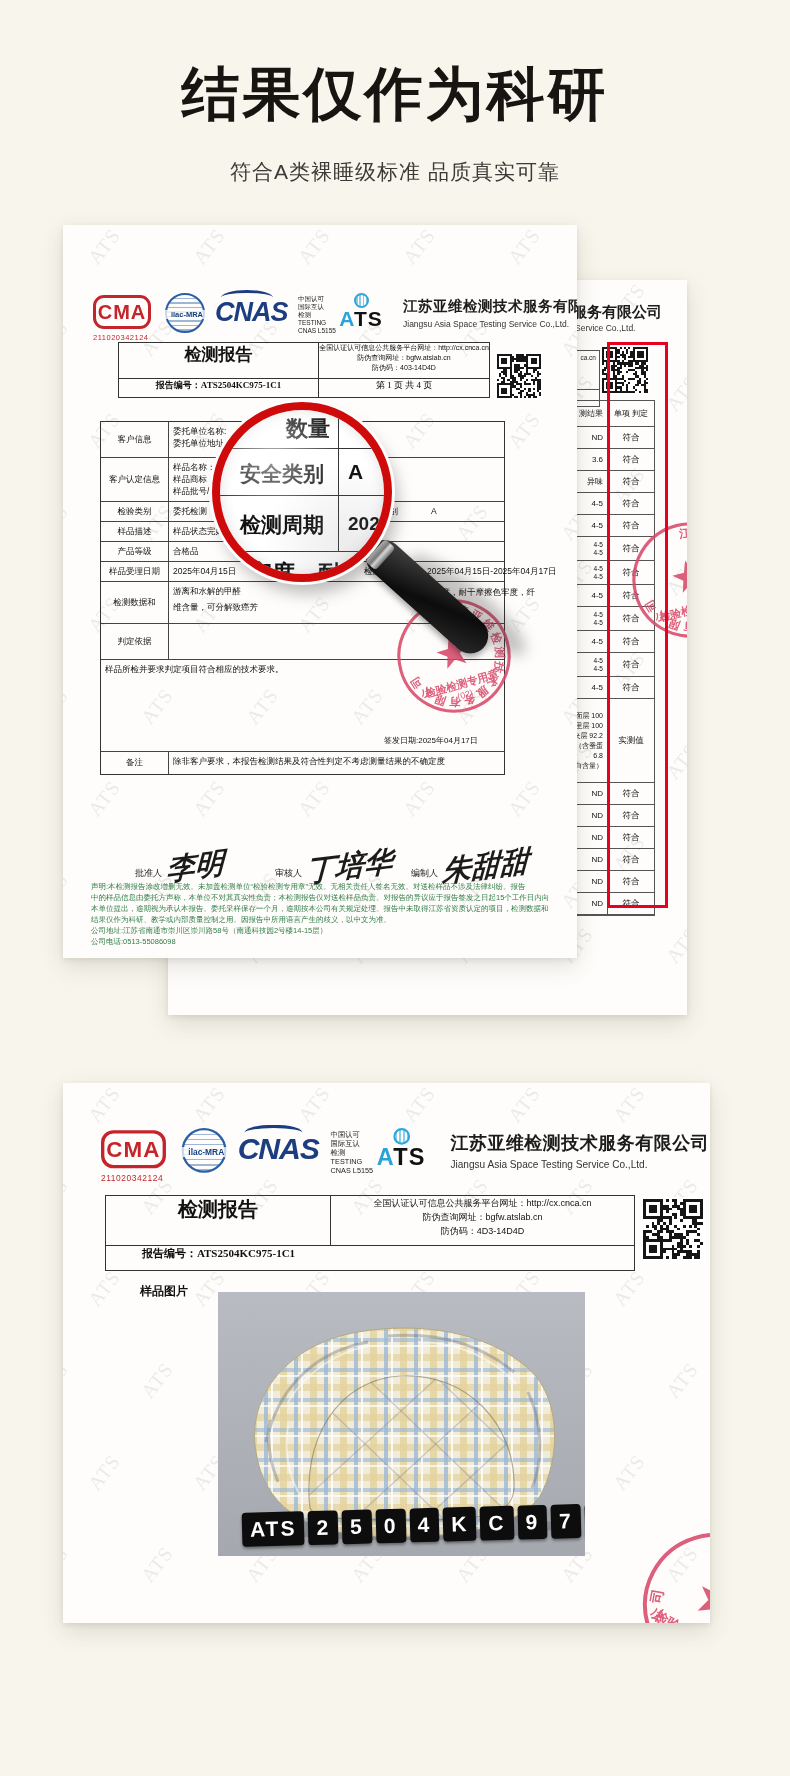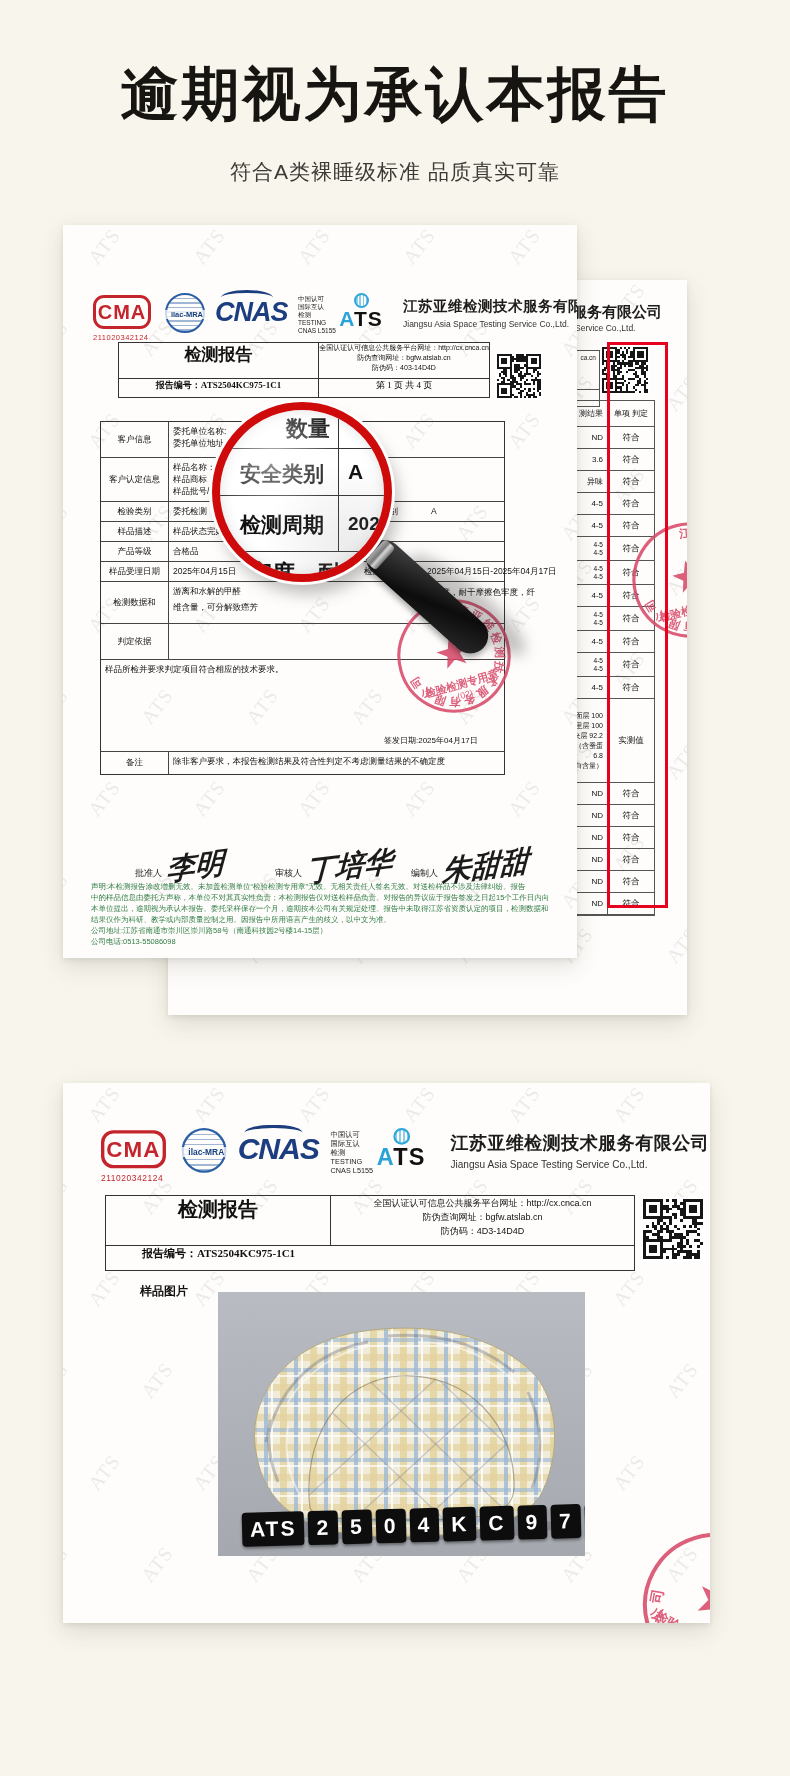--- a/index.html
+++ b/index.html
@@ -117,21 +117,21 @@
   .photo{position:absolute;left:155px;top:209px;width:367px;height:264px;overflow:hidden;}
   .tag-row{position:absolute;left:24px;bottom:14px;display:flex;gap:4px;transform:rotate(-1.5deg);}
   .tag-row .tile{background:#0d0d0d;color:#fff;font-weight:bold;font-size:21px;line-height:34px;
     padding:0 8px;border-radius:4px;box-shadow:0 2px 3px rgba(0,0,0,.4);letter-spacing:2px;}
 </style>
 </head>
 <body>
 
 <div class="canvas">
 
-  <h1 class="big-title">逾期视为承认本报告</h1>
+  <h1 class="big-title">结果仅作为科研</h1>
   <p class="sub-title">符合A类裸睡级标准 品质真实可靠</p>
 
   <div class="page page-back">
     <div class="wm-layer">
         <span style="left: 22px; top: 10px;">ATS</span>
         <span style="left: 127px; top: 10px;">ATS</span>
         <span style="left: 232px; top: 10px;">ATS</span>
         <span style="left: 337px; top: 10px;">ATS</span>
         <span style="left: 442px; top: 10px;">ATS</span>
         <span style="left: -30px; top: 102px;">ATS</span>

